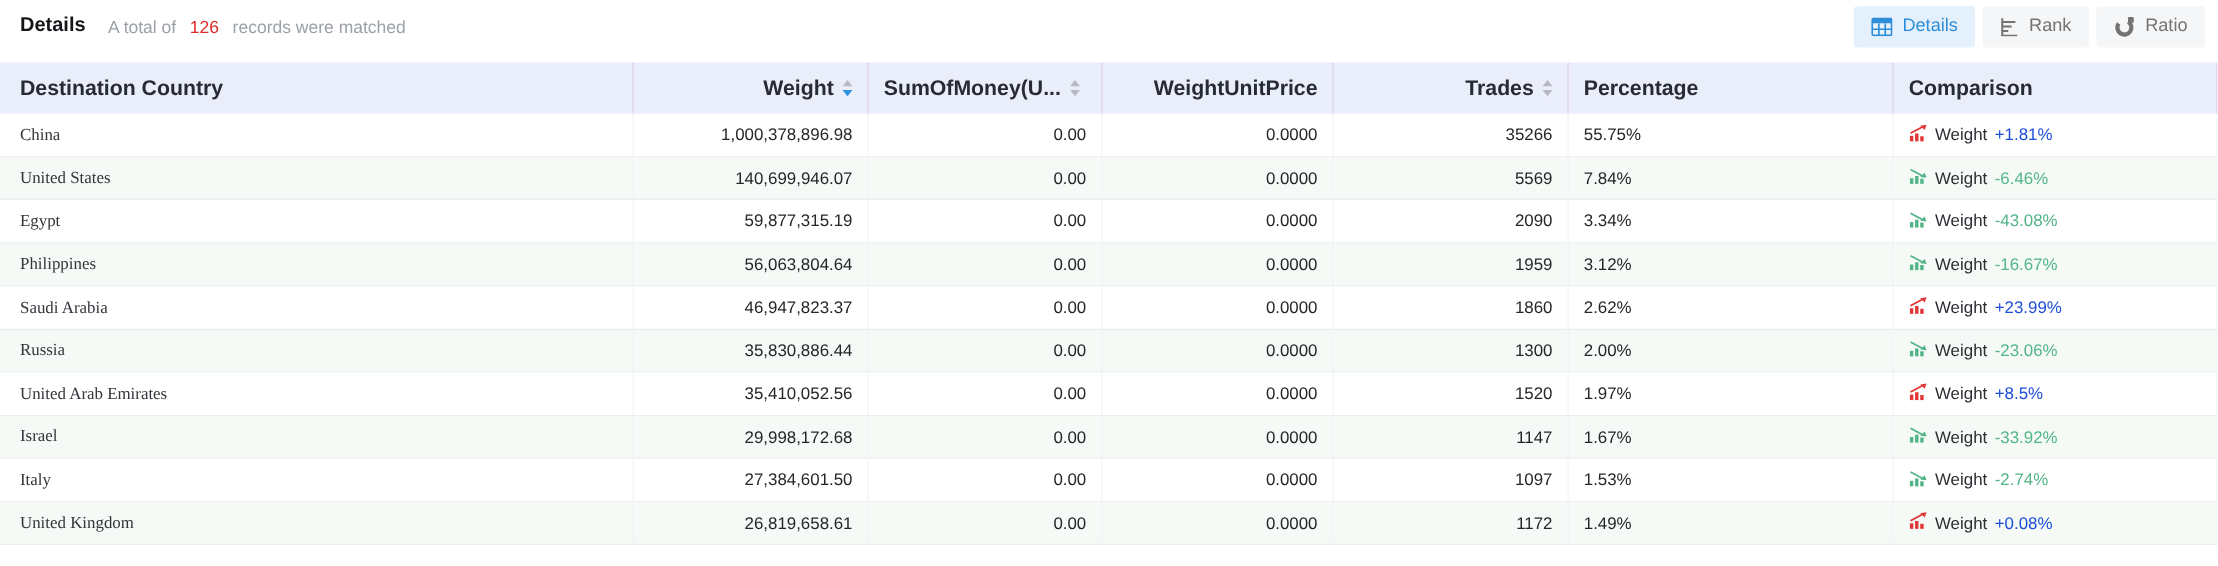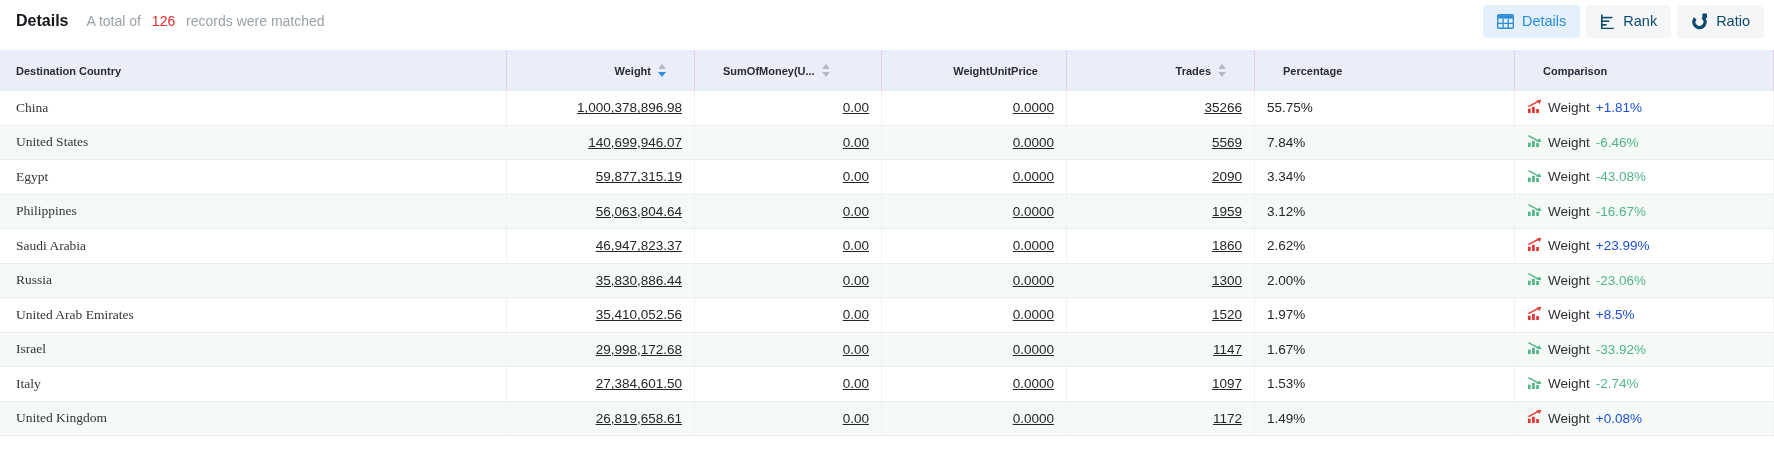--- a/index.html
+++ b/index.html
@@ -9,42 +9,42 @@
   }
   
   .topbar{height:50px;box-sizing:border-box;display:flex;align-items:center;
           padding:0 10px 8px 16px;}
   .page-title{font-size:16px;font-weight:700;color:#14161a;}
   .subtitle{margin-left:18px;font-size:14px;color:#9ba1a8;}
   .subtitle .count{color:#e22b2b;margin:0 7px;}
   .view-switch{margin-left:auto;display:flex;gap:6px;}
   .vbtn{height:33px;padding:0 14px;border:none;border-radius:3px;cursor:pointer;
         display:flex;align-items:center;gap:8px;font-size:14.5px;
-        font-family:"Liberation Sans",sans-serif;background:#f5f6f7;color:#0c4a6e;}
+        font-family:"Liberation Sans",sans-serif;background:#f5f6f7;color:#737373;}
   .vbtn.active{background:#e4f1fc;color:#2d8dd8;}
   .vbtn svg{display:block;}
   
   .grid-cols{display:grid;grid-template-columns:507px 188px 187px 185px 188px 260px 259px;}
   .thead{height:41px;background:#eaeefa;}
-  .th{display:flex;align-items:center;box-sizing:border-box;padding:0 28px;
-      font-size:11px;font-weight:700;color:#272b35;border-right:1px solid #e2cfe6;}
+  .th{display:flex;align-items:center;box-sizing:border-box;padding:0 12px;
+      font-size:17px;font-weight:700;color:#272b35;border-right:1px solid #e2cfe6;}
   .th.first{padding-left:16px;}
   .th.right{justify-content:flex-end;}
   .th.sortable{cursor:pointer;}
   .caret{display:inline-flex;flex-direction:column;gap:2.5px;margin-left:7px;}
   .car{width:0;height:0;border-left:4.5px solid transparent;border-right:4.5px solid transparent;}
   .car.up{border-bottom:5.5px solid #b6bac2;}
   .car.dn{border-top:5.5px solid #b6bac2;}
   .car.dn.active{border-top-color:#2f8fe0;}
   .tr{height:34.5px;box-sizing:border-box;border-bottom:1px solid #ebedee;background:#fff;}
   .tr.alt{background:#f5faf6;}
   .td{display:flex;align-items:center;box-sizing:border-box;padding:0 12px;
       font-size:13.5px;color:#24262a;border-right:1px solid #f2f3f4;}
   .td.first{padding-left:16px;color:#33363b;font-family:Liberation Serif, serif;}
-  .td.num{justify-content:flex-end;text-decoration:underline;}
+  .td.num{justify-content:flex-end;}
   .td.comp{gap:6px;}
   .comp-label{color:#2b2e33;}
   .comp-val.up{color:#1d4ed8;}
   .comp-val.down{color:#52b588;}
   .trend{flex:0 0 auto;}
   .partial-row{height:11px;background:#fff;}
 </style>
 </head>
 <body>
 

